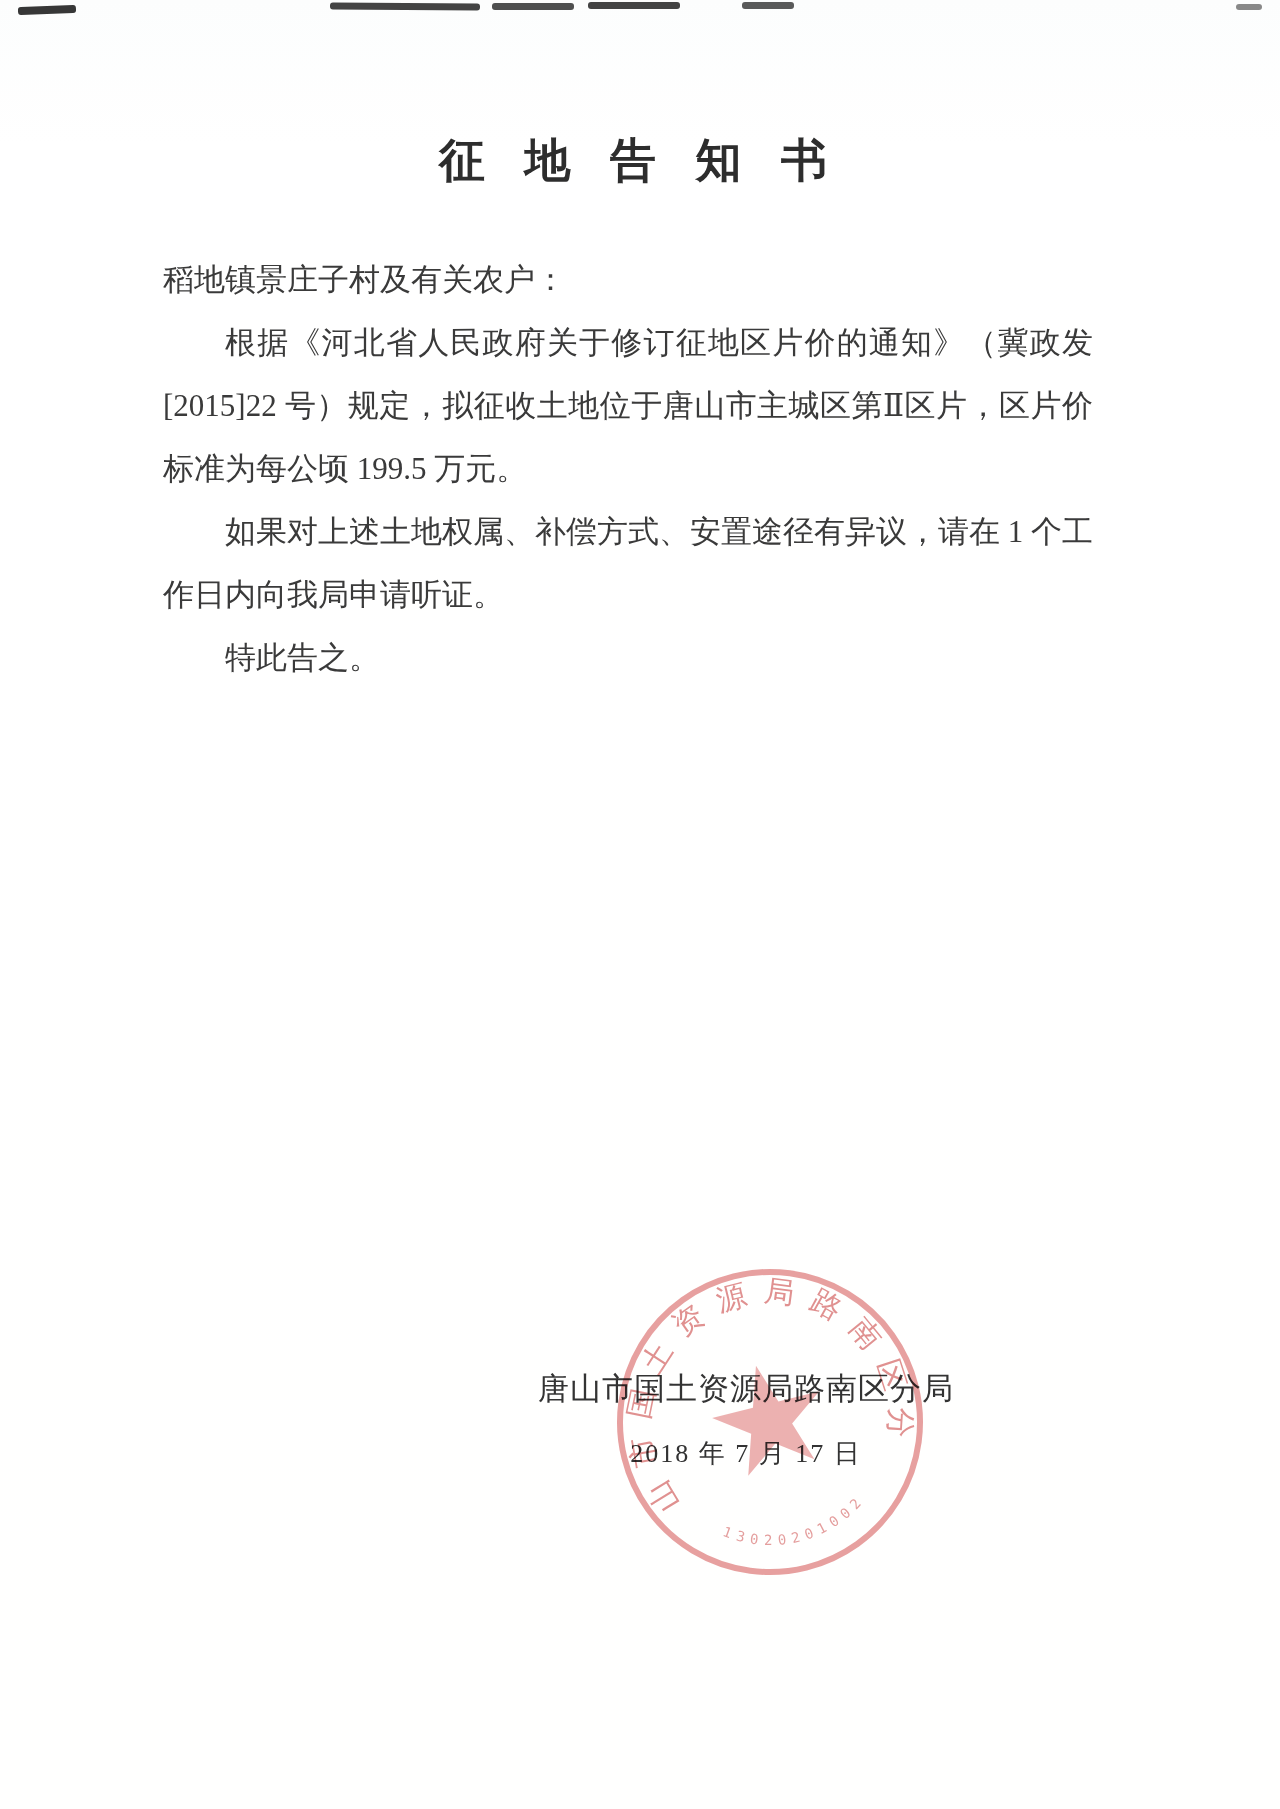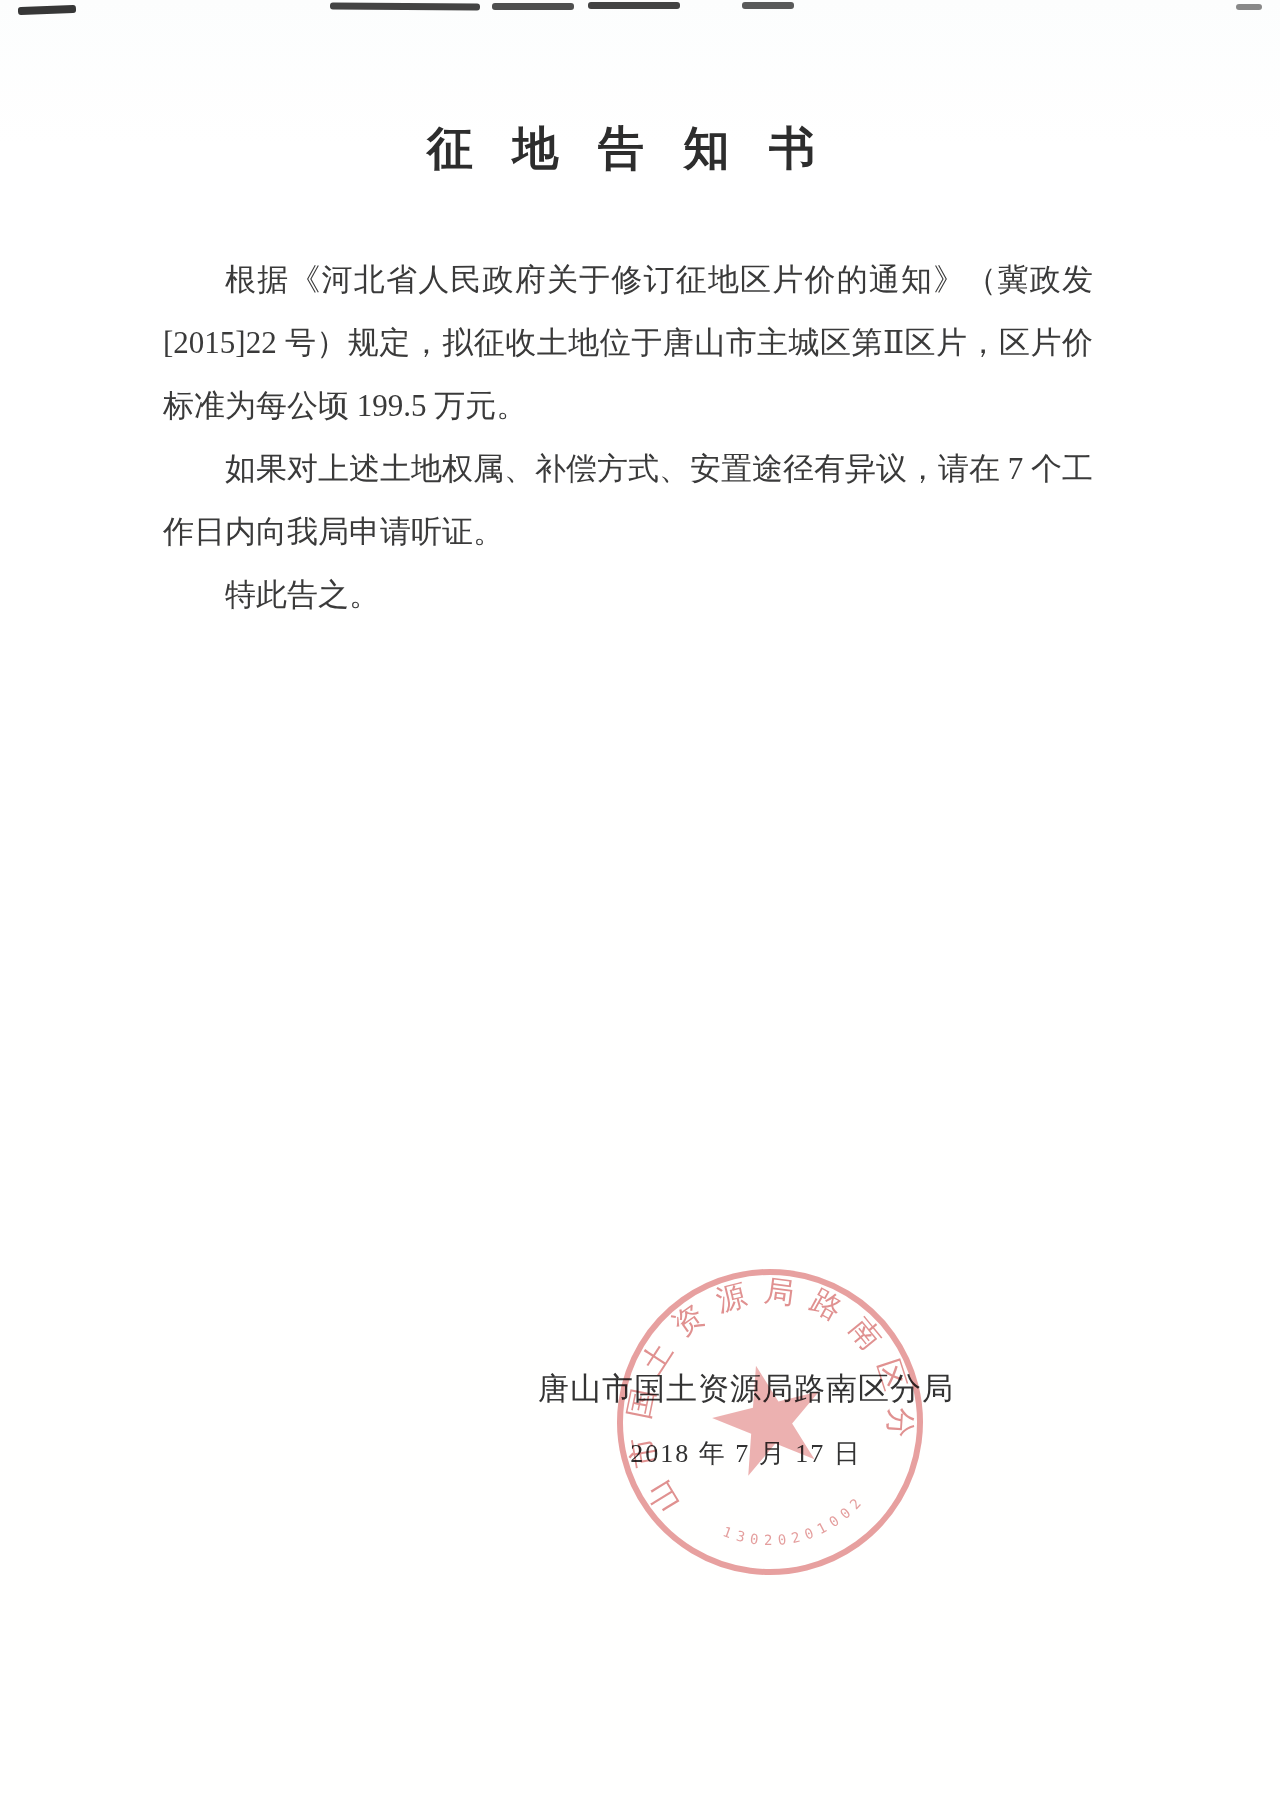--- a/index.html
+++ b/index.html
@@ -16,21 +16,21 @@
   .artifact { position:absolute; background:#141414; border-radius:3px; }
   .a1 { left:18px;  top:6px;  width:58px;  height:8px; transform:rotate(-2deg); opacity:.85; }
   .a2 { left:330px; top:3px;  width:150px; height:7px; transform:rotate(.4deg); opacity:.8; }
   .a3 { left:492px; top:3px;  width:82px;  height:7px; opacity:.75; }
   .a4 { left:588px; top:2px;  width:92px;  height:7px; opacity:.8; }
   .a5 { left:742px; top:2px;  width:52px;  height:7px; opacity:.7; }
   .a6 { left:1236px;top:4px;  width:26px;  height:6px; opacity:.5; }
 
   .title {
     position:absolute; top:118px; left:163px; width:930px;
-    margin:0; text-align:center;
+    margin:12px; text-align:center;
     font-size:46px; font-weight:700; letter-spacing:14px;
     color:#2d2d2d;
   }
 
   .body-text {
     position:absolute; top:248px; left:163px; width:930px;
     font-size:31px; line-height:63px;
     text-align:justify; text-justify:inter-ideograph;
   }
   .body-text p { margin:0; }
@@ -66,22 +66,23 @@
     <div class="artifact a2"></div>
     <div class="artifact a3"></div>
     <div class="artifact a4"></div>
     <div class="artifact a5"></div>
     <div class="artifact a6"></div>
   </div>
 
   <h1 class="title">征 地 告 知 书</h1>
 
   <div class="body-text">
+    <p class="salutation">稻地镇景庄子村及有关农户：</p>
     <p class="para">根据《河北省人民政府关于修订征地区片价的通知》（冀政发[2015]22 号）规定，拟征收土地位于唐山市主城区第Ⅱ区片，区片价标准为每公顷 199.5 万元。</p>
-    <p class="para">如果对上述土地权属、补偿方式、安置途径有异议，请在 7 个工作日内向我局申请听证。</p>
+    <p class="para">如果对上述土地权属、补偿方式、安置途径有异议，请在 1 个工作日内向我局申请听证。</p>
     <p class="para">特此告之。</p>
   </div>
 
   <div class="signature-block">
     <div class="issuer">唐山市国土资源局路南区分局</div>
     <div class="issue-date">2018 年 7 月 17 日</div>
   </div>
 
   <svg class="seal" viewBox="-172 -172 344 344" xmlns="http://www.w3.org/2000/svg">
     <g transform="rotate(-14)">

